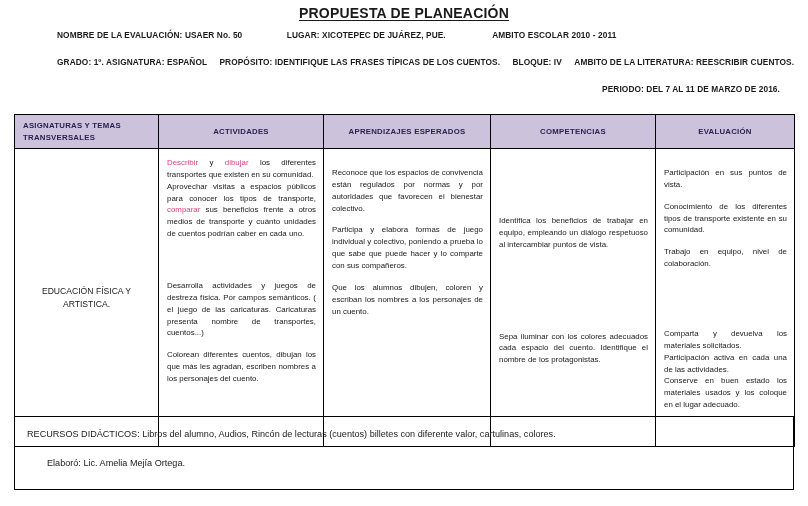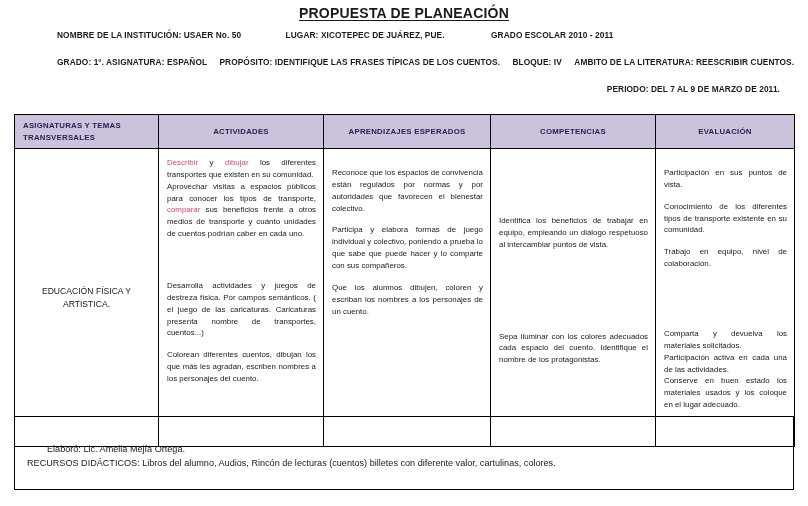--- a/index.html
+++ b/index.html
@@ -147,42 +147,42 @@
   }
 </style>
 </head>
 <body>
 
 <div class="page">
 
   <div class="doc-title">PROPUESTA DE PLANEACIÓN</div>
 
   <div class="meta meta-line-1">
-    <span>NOMBRE DE LA INSTITUCIÓN:</span>
+    <span>NOMBRE DE LA EVALUACIÓN:</span>
     <span>USAER No. 50</span>
     <span class="seg-lugar">LUGAR:</span>
     <span>XICOTEPEC DE JUÁREZ, PUE.</span>
-    <span class="seg-ciclo">GRADO ESCOLAR</span>
+    <span class="seg-ciclo">AMBITO ESCOLAR</span>
     <span>2010 - 2011</span>
   </div>
 
   <div class="meta meta-line-2">
     <span>GRADO:</span>
     <span>1º.</span>
     <span>ASIGNATURA:</span>
     <span>ESPAÑOL</span>
     <span class="seg-prop">PROPÓSITO:</span>
     <span>IDENTIFIQUE LAS FRASES TÍPICAS DE LOS CUENTOS.</span>
     <span class="seg-bloque">BLOQUE:</span>
     <span>IV</span>
     <span class="seg-ambito">AMBITO DE LA LITERATURA:</span>
     <span>REESCRIBIR CUENTOS.</span>
   </div>
 
-  <div class="meta meta-line-4">PERIODO: DEL 7 AL 9 DE MARZO DE 2011.</div>
+  <div class="meta meta-line-4">PERIODO: DEL 7 AL 11 DE MARZO DE 2016.</div>
 
   <table class="grid">
     <colgroup>
       <col class="col-a">
         <col class="col-b">
         <col class="col-c">
         <col class="col-d">
         <col class="col-e">
     </colgroup>
     <thead>
@@ -246,17 +246,17 @@
             <p class="para tight">Participación activa en cada una de las actividades.</p>
             <p class="para tight">Conserve en buen estado los materiales usados y los coloque en el lugar adecuado.</p>
           </div>
         </td>
 
       </tr>
     </tbody>
   </table>
 
   <div class="footer-box">
+    <div class="footer-line">RECURSOS DIDÁCTICOS: Libros del alumno, Audios, Rincón de lecturas (cuentos) billetes con diferente valor, cartulinas, colores.</div>
     <div class="footer-line footer-line-2">Elaboró: Lic. Amelia Mejía Ortega.</div>
-    <div class="footer-line">RECURSOS DIDÁCTICOS: Libros del alumno, Audios, Rincón de lecturas (cuentos) billetes con diferente valor, cartulinas, colores.</div>
   </div>
 
 </div>
 
 </body></html>

